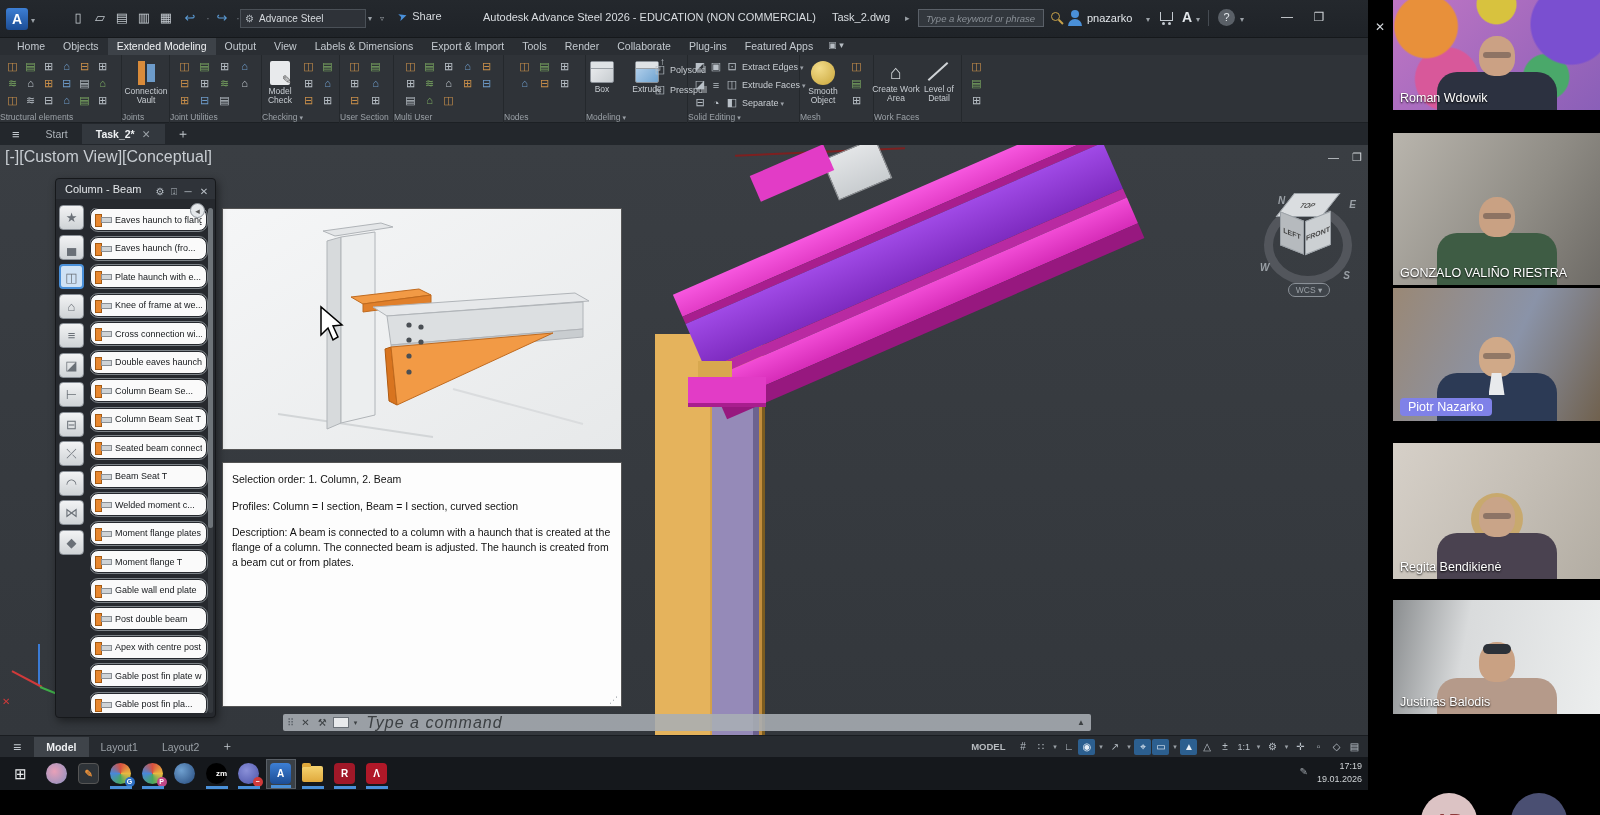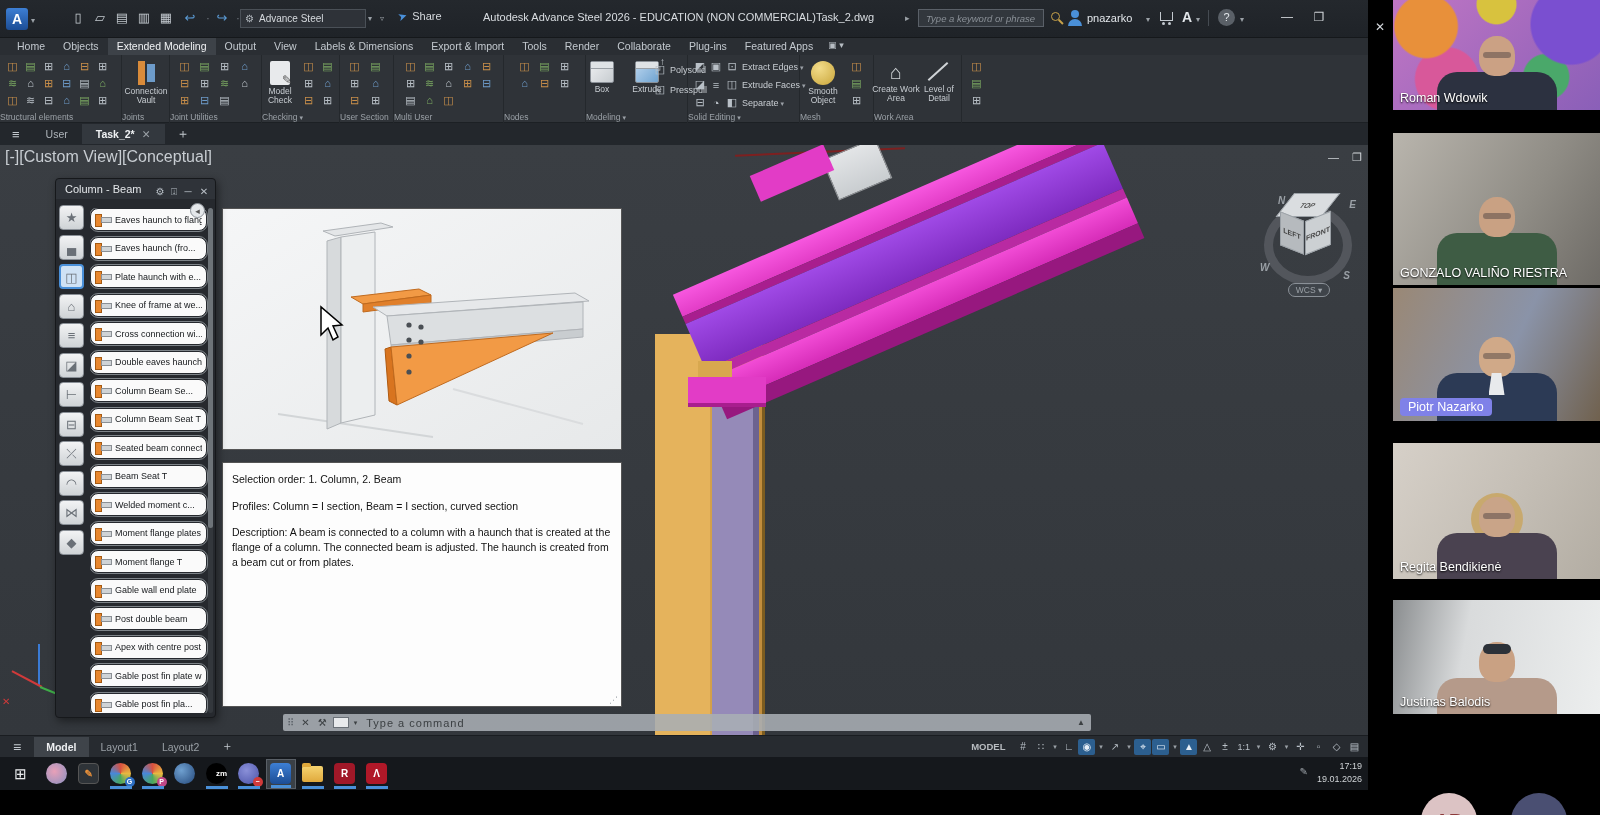--- a/index.html
+++ b/index.html
@@ -13,21 +13,21 @@
 #appbtn-dd{position:absolute;left:31px;top:16px;color:#9aa0a6;font-size:8px}
 .qa{position:absolute;top:8px;width:20px;height:20px;color:#c3c9cf;font-size:13px;text-align:center;line-height:20px}
 .qa.teal{color:#5b9bd5}
 #ws{position:absolute;left:240px;top:9px;width:126px;height:19px;background:#2e3238;border:1px solid #4a5057;color:#d6dade;font-size:10px;line-height:17px;padding-left:18px}
 #ws::before{content:"⚙";position:absolute;left:4px;color:#b7bdc3}
 #ws-dd{position:absolute;left:368px;top:14px;color:#9aa0a6;font-size:8px}
 #ws-dd2{position:absolute;left:380px;top:14px;color:#9aa0a6;font-size:8px}
 #share{position:absolute;left:398px;top:10px;color:#d6dade;font-size:11px}
 #share::before{content:"➤";color:#4a90d9;margin-right:5px;display:inline-block;transform:rotate(-18deg)}
 #title-center{position:absolute;left:483px;top:11px;font-size:11px;color:#d9dde1;white-space:nowrap}
-#title-center .doc{color:#d9dde1}
+#title-center .doc{margin-left:16px;color:#d9dde1}
 #srch-arrow{position:absolute;left:905px;top:13px;color:#9aa0a6;font-size:9px}
 #search{position:absolute;left:918px;top:9px;width:126px;height:18px;background:#32373d;border:1px solid #5a6068;color:#c6ccd2;font-size:9.5px;font-style:italic;padding:0 7px}
 #search::placeholder{color:#8a9097}
 .mag{position:absolute;left:1051px;top:12px;width:9px;height:9px;border:1.5px solid #c8a24a;border-radius:50%}
 .mag::after{content:"";position:absolute;width:6px;height:1.5px;background:#c8a24a;transform:rotate(45deg);right:-5px;bottom:-2px}
 .person-ic{position:absolute;left:1068px;top:10px;width:14px;height:16px}
 .person-ic::before{content:"";position:absolute;left:3px;top:0;width:8px;height:8px;border-radius:50%;background:#4a90d9}
 .person-ic::after{content:"";position:absolute;left:0;bottom:0;width:14px;height:7px;border-radius:7px 7px 0 0;background:#4a90d9}
 #username{position:absolute;left:1087px;top:12px;color:#e2e6ea;font-size:11px}
 #user-dd{position:absolute;left:1146px;top:15px;color:#9aa0a6;font-size:8px}
@@ -142,21 +142,21 @@
 #infopanel{position:absolute;left:222px;top:317px;width:400px;height:245px;background:#fdfdfd;border:1px solid #555;padding:9px 9px;z-index:15}
 #infopanel p{font-size:10.5px;color:#111;line-height:1.4;margin-bottom:12px}
 #info-grip{position:absolute;right:3px;bottom:1px;color:#9aa0a6;font-size:9px}
 
 #cmdline{position:absolute;left:283px;top:569px;width:808px;height:17px;background:rgba(168,174,180,.88);border-radius:2px;display:flex;align-items:center;z-index:25}
 #cmd-grip{color:#5a6067;font-size:10px;padding:0 4px;letter-spacing:-1px}
 #cmd-close{color:#3c4043;font-size:10px;padding:0 4px}
 #cmd-wrench{color:#3c4043;font-size:10px;padding:0 4px}
 #cmd-box{width:16px;height:11px;background:#e8eaec;border:1px solid #6a7077;margin:0 2px}
 #cmd-dd{color:#3c4043;font-size:7px;padding:0 3px}
-#cmd-text{color:#3c4043;font-size:11px;margin-left:6px;letter-spacing:1px}
+#cmd-text{color:#3c4043;font-size:16px;font-style:italic;margin-left:6px;letter-spacing:1px}
 #cmd-up{position:absolute;right:6px;color:#3c4043;font-size:8px}
 
 #statusbar{position:absolute;left:0;top:735px;width:1368px;height:22px;background:#272b30;border-top:1px solid #1a1d21;display:flex;align-items:center}
 #sb-burger{color:#c3c9cf;font-size:14px;padding:0 13px}
 .ltab{color:#9aa0a6;font-size:10.5px;padding:4px 12px}
 .ltab.active{background:#3f444a;color:#eef0f2;font-weight:bold}
 #lt-plus{color:#c3c9cf;font-size:12px;padding:0 10px}
 #sb-right{position:absolute;right:5px;display:flex;align-items:center;gap:1px}
 #sb-model{color:#b8bcc0;font-size:9.5px;font-weight:bold;margin-right:8px}
 .sbi{width:17px;height:16px;color:#b9c0c7;font-size:10px;text-align:center;line-height:16px;border-radius:2px}
@@ -419,34 +419,34 @@
     </div>
     <div class="rg" style="left:874px;width:88px">
       <div class="bigbtn" style="left:-2px;top:6px;width:48px">
         <div class="bigicon house">⌂</div>
         <span>Create Work Area</span>
       </div>
       <div class="bigbtn" style="left:44px;top:6px;width:42px">
         <div class="bigicon lod"></div>
         <span>Level of Detail</span>
       </div>
-      <div class="glabel">Work Area</div>
+      <div class="glabel">Work Faces</div>
     </div>
     <div class="rg" style="left:962px;width:30px;border-right:none">
       <div class="rgrid" style="left:6px;top:3px;grid-template-columns:18px">
         <i></i>
           <i></i>
           <i></i>
       </div>
     </div>
   </div>
 
   <div id="doctabs">
     <span id="dt-burger">≡</span>
-    <span class="dtab">User</span>
+    <span class="dtab">Start</span>
     <span class="dtab active"><span>Task_2*</span><span class="x">✕</span></span>
     <span id="dt-plus">＋</span>
   </div>
 
   <div id="viewport">
     <span id="vp-label">[-][Custom View][Conceptual]</span>
     <span class="vpbtn" style="left:1328px">—</span>
     <span class="vpbtn" style="left:1352px">❐</span>
 
     <div id="redline"></div>

